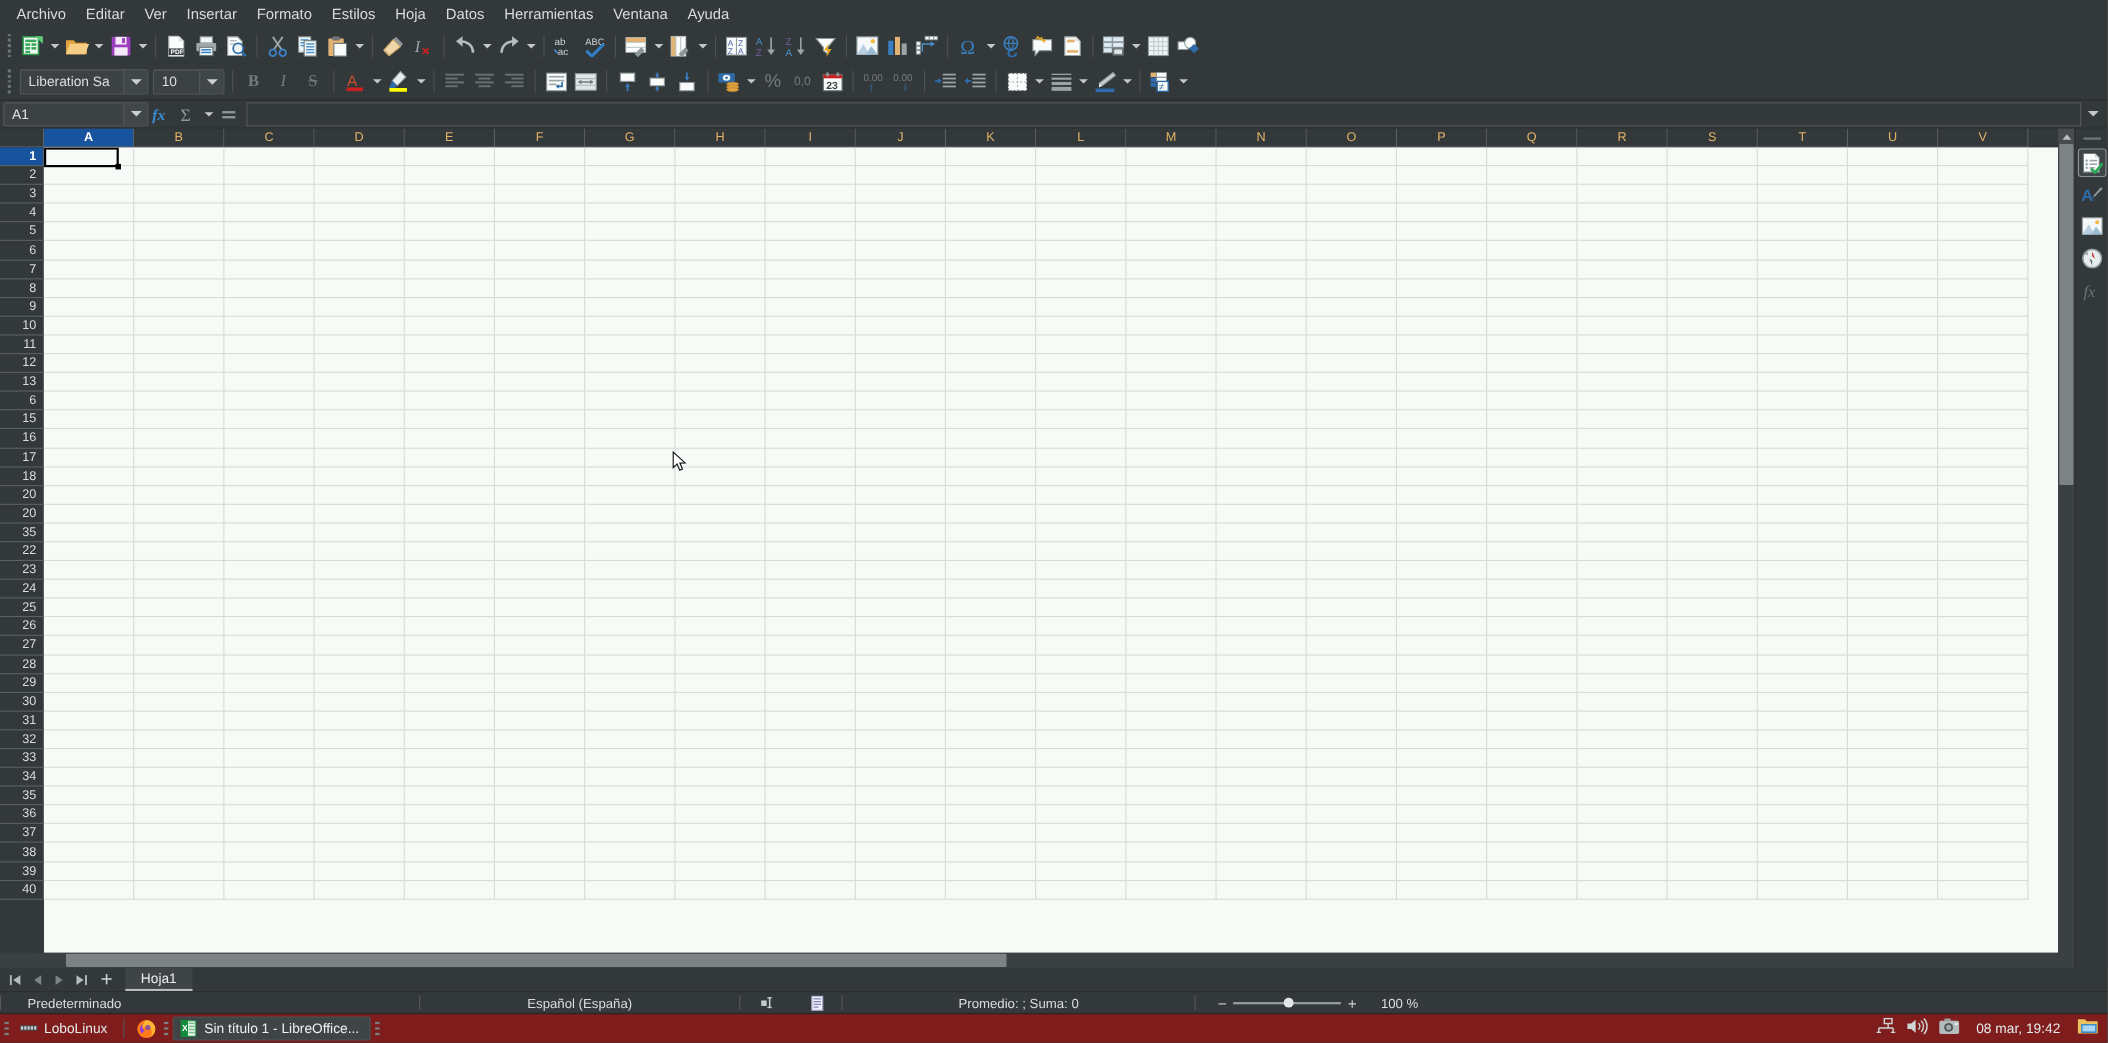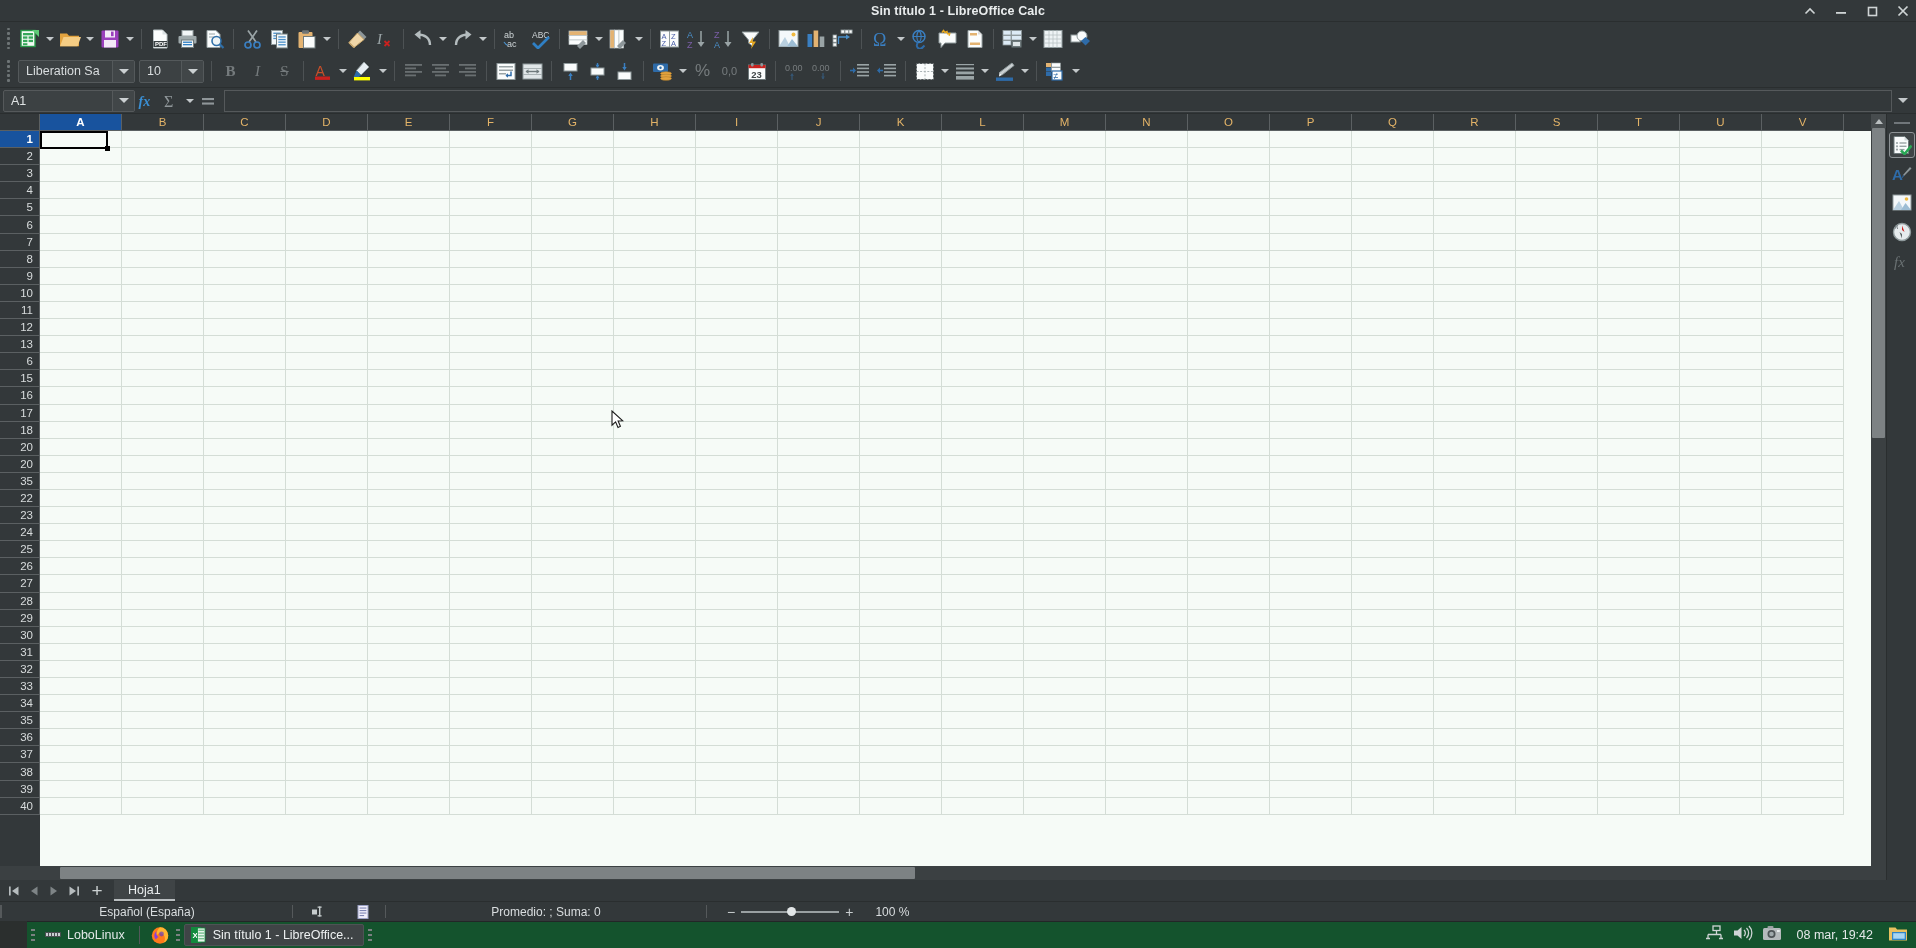--- a/index.html
+++ b/index.html
@@ -164,22 +164,22 @@
   }
   .sb-cell { display: flex; align-items: center; height: 20px; padding: 0 8px; }
   .sb-div { width: 1px; height: 13px; background: #55595b; }
   .zoomslider { display: flex; align-items: center; gap: 6px; }
   .zs-track { width: 98px; height: 2px; background: #9aa0a2; position: relative; }
   .zs-knob { position: absolute; width: 9px; height: 9px; border-radius: 50%; background: #e2e6e7; top: -3.5px; left: 46px; }
   .zs-sign { color: #c9cecf; font-size: 14px; line-height: 1; }
 
   
   .taskbar {
-    height: 27px; flex: 0 0 27px; background: #14532d; display: flex; align-items: center;
-    border-top: 1px solid #222627; padding: 0 4px; gap: 4px; margin-left: 27px;
+    height: 27px; flex: 0 0 27px; background: #7f1d1d; display: flex; align-items: center;
+    border-top: 1px solid #222627; padding: 0 4px; gap: 4px;
   }
   .tk-start { display: flex; align-items: center; gap: 6px; padding: 0 6px; height: 22px; }
   .tk-start .lbl { font-size: 12.5px; color: #e4e8e9; }
   .tk-div { width: 1px; height: 18px; background: #53585a; margin: 0 4px; }
   .tk-launch { width: 24px; height: 22px; display: flex; align-items: center; justify-content: center; }
   .tk-win {
     height: 22px; display: flex; align-items: center; gap: 7px; padding: 0 9px 0 6px;
     background: #3f4446; border: 1px solid #4e5355; border-radius: 2px;
   }
   .tk-win .lbl { font-size: 12.5px; color: #eef1f2; white-space: nowrap; }
@@ -187,47 +187,34 @@
   .tk-tray { display: flex; align-items: center; gap: 9px; padding-right: 4px; }
   .tk-clock { font-size: 12.5px; color: #e4e8e9; padding: 0 6px; }
   .handlebar { width: 4px; height: 18px; display:flex; flex-direction:column; justify-content:center; gap:3px; }
   .handlebar i { display:block; height:2px; background:#7b8082; }
 </style>
 </head>
 <body>
 
 <div class="app">
 
-  <div class="titlebar">
-
-    <div class="tb-title">Sin título 1 - LibreOffice Calc</div>
-    <div class="tb-controls">
-      <div class="tb-btn">
-        <svg width="12" height="9" viewBox="0 0 12 9">
-            <path d="M1.5 6.5 L6 2 L10.5 6.5" stroke="#cfd4d5" stroke-width="1.6" fill="none"></path>
-          </svg>
-      </div>
-      <div class="tb-btn">
-        <svg width="12" height="9" viewBox="0 0 12 9">
-            <rect x="1" y="5" width="10" height="1.8" fill="#cfd4d5"></rect>
-          </svg>
-      </div>
-      <div class="tb-btn">
-        <svg width="11" height="11" viewBox="0 0 11 11">
-            <rect x="1.5" y="1.5" width="8" height="8" stroke="#cfd4d5" stroke-width="1.6" fill="none"></rect>
-          </svg>
-      </div>
-      <div class="tb-btn">
-        <svg width="12" height="12" viewBox="0 0 12 12">
-            <path d="M1.5 1.5 L10.5 10.5 M10.5 1.5 L1.5 10.5" stroke="#cfd4d5" stroke-width="1.7"></path>
-          </svg>
-      </div>
-    </div>
+
+  <div class="menubar" style="padding-left:6px;">
+    <div class="menu-item">Archivo</div>
+    <div class="menu-item">Editar</div>
+    <div class="menu-item">Ver</div>
+    <div class="menu-item">Insertar</div>
+    <div class="menu-item">Formato</div>
+    <div class="menu-item">Estilos</div>
+    <div class="menu-item">Hoja</div>
+    <div class="menu-item">Datos</div>
+    <div class="menu-item">Herramientas</div>
+    <div class="menu-item">Ventana</div>
+    <div class="menu-item">Ayuda</div>
   </div>
-
 
   <div class="toolbar tb1">
     <div class="grip">
         <i></i>
         <i></i>
         <i></i>
         <i></i>
         <i></i>
       </div>
 
@@ -1935,20 +1922,21 @@
           <rect x="9.3" y="1.5" width="1.7" height="9" fill="#b6bcbe"></rect>
           <path d="M1.5 1.5 L8 6 L1.5 10.5 z" fill="#b6bcbe"></path>
         </svg>
     </div>
     <div class="addsheet">+</div>
     <div class="stab">Hoja1</div>
   </div>
 
   <div class="statusbar">
     <div class="sb-div"></div>
+    <div class="sb-cell" style="width:380px;justify-content:flex-start;padding-left:24px;">Predeterminado</div>
     <div class="sb-div"></div>
     <div class="sb-cell" style="width:290px;justify-content:center;">Español (España)</div>
     <div class="sb-div"></div>
     <div class="sb-cell" style="width:48px;justify-content:center;">
       <svg width="13" height="11" viewBox="0 0 13 11">
           <rect x="1" y="3.5" width="5" height="5" fill="#c6cccd"></rect>
           <rect x="8" y="0.5" width="1.4" height="10" fill="#c6cccd"></rect>
           <rect x="6.6" y="0.5" width="4" height="1.3" fill="#c6cccd"></rect>
           <rect x="6.6" y="9.2" width="4" height="1.3" fill="#c6cccd"></rect>
         </svg>

